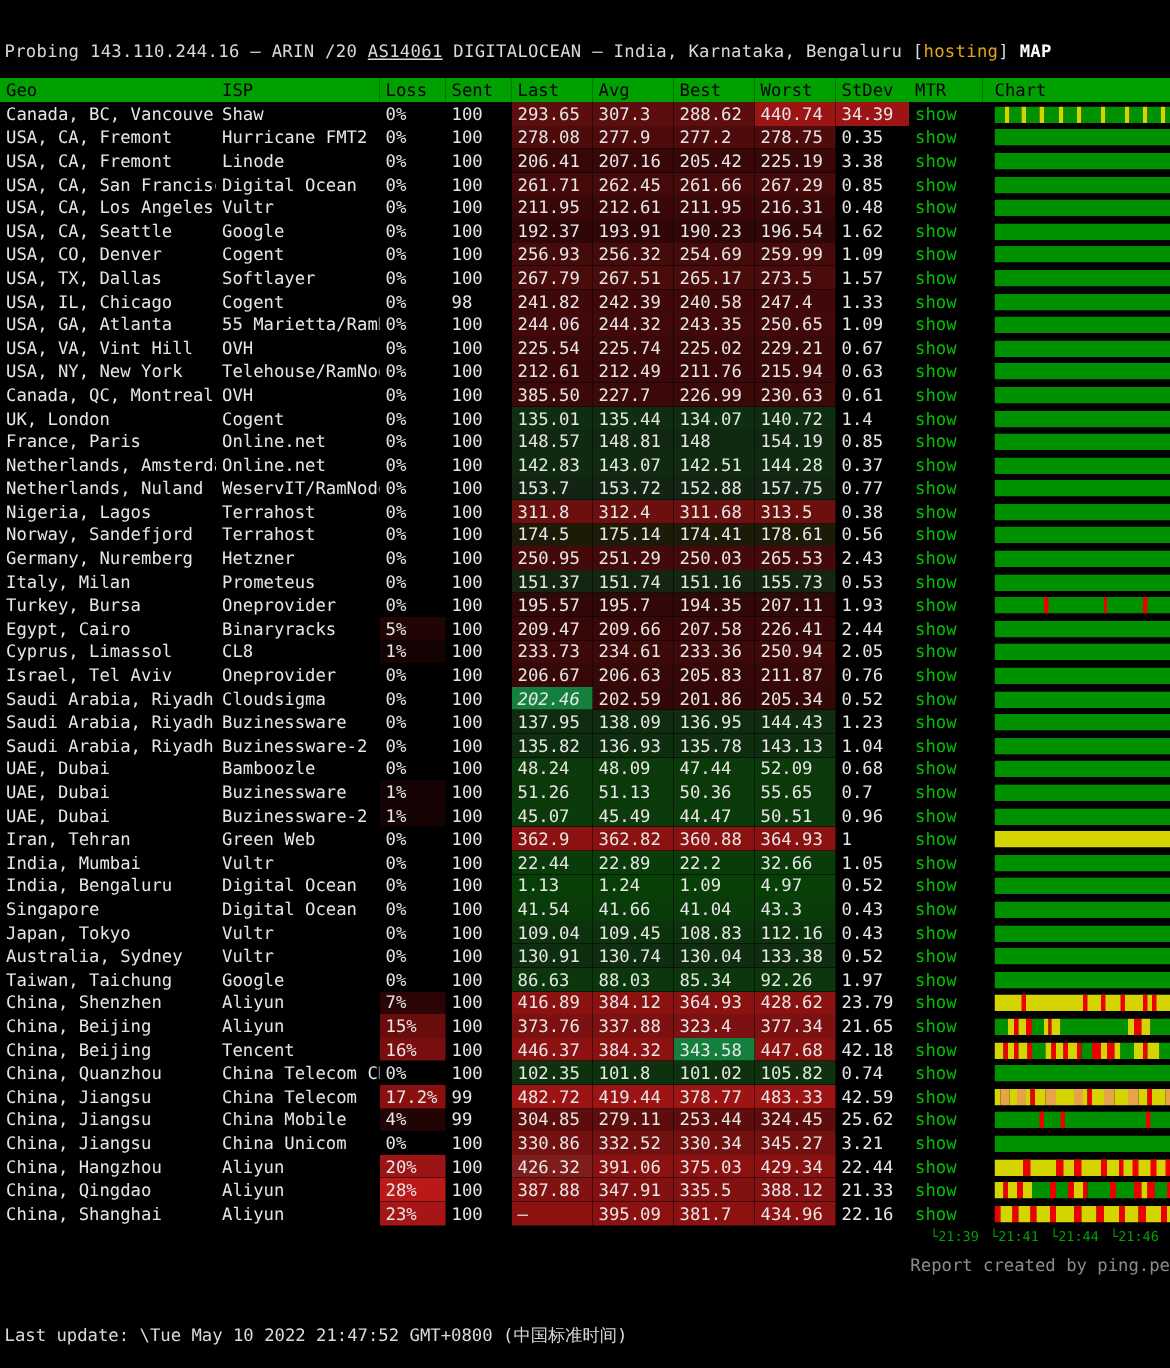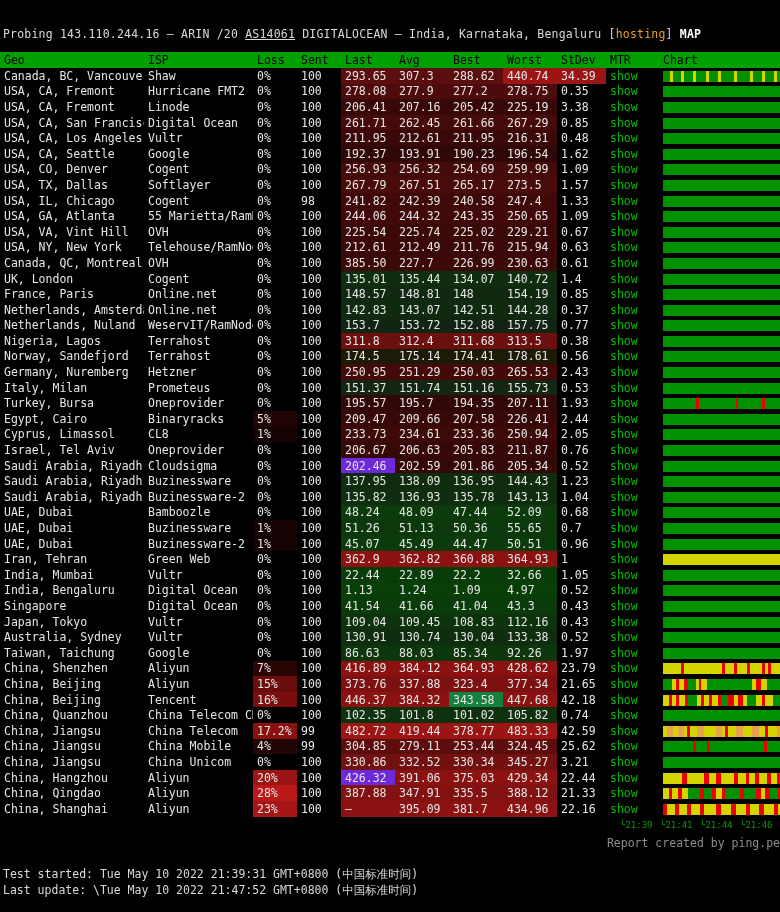--- a/index.html
+++ b/index.html
@@ -619,21 +619,21 @@
             <div class="chartwrap">
               <div class="seg" style="left: 0%; width: 100%; background: rgb(0, 145, 0);"></div>
             </div>
           </td>
         </tr>
         <tr>
           <td class="c-geo" style="background: rgb(0, 0, 0);">Saudi Arabia, Riyadh</td>
           <td class="c-isp" style="background: rgb(0, 0, 0);">Cloudsigma</td>
           <td class="c-loss" style="background: rgb(0, 0, 0);">0%</td>
           <td class="c-sent" style="background: rgb(0, 0, 0);">100</td>
-          <td class="c-last" style="background: #6d28d9;">202.46</td>
+          <td class="c-last" style="background: #15803d; font-style: italic;">202.46</td>
           <td class="c-avg" style="background: rgb(53, 8, 8);">202.59</td>
           <td class="c-best" style="background: rgb(53, 8, 8);">201.86</td>
           <td class="c-worst" style="background: rgb(53, 8, 8);">205.34</td>
           <td class="c-stdev" style="background: rgb(0, 0, 0);">0.52</td>
           <td class="c-mtr"><span class="mtr-link">show</span></td>
           <td class="c-chart">
             <div class="chartwrap">
               <div class="seg" style="left: 0%; width: 100%; background: rgb(0, 145, 0);"></div>
             </div>
           </td>
@@ -1024,21 +1024,21 @@
             <div class="chartwrap">
               <div class="seg" style="left: 0%; width: 100%; background: rgb(0, 145, 0);"></div>
             </div>
           </td>
         </tr>
         <tr>
           <td class="c-geo" style="background: rgb(0, 0, 0);">China, Hangzhou</td>
           <td class="c-isp" style="background: rgb(0, 0, 0);">Aliyun</td>
           <td class="c-loss" style="background: rgb(156, 20, 20);">20%</td>
           <td class="c-sent" style="background: rgb(0, 0, 0);">100</td>
-          <td class="c-last" style="background: #6d28d9;">426.32</td>
+          <td class="c-last" style="background: #7f1d1d;">426.32</td>
           <td class="c-avg" style="background: rgb(140, 18, 18);">391.06</td>
           <td class="c-best" style="background: rgb(140, 18, 18);">375.03</td>
           <td class="c-worst" style="background: rgb(140, 18, 18);">429.34</td>
           <td class="c-stdev" style="background: rgb(0, 0, 0);">22.44</td>
           <td class="c-mtr"><span class="mtr-link">show</span></td>
           <td class="c-chart">
             <div class="chartwrap">
               <div class="seg" style="left: 0%; width: 100%; background: rgb(212, 212, 0);"></div>
               <div class="seg" style="left: 13%; width: 3%; background: rgb(238, 0, 0);"></div>
               <div class="seg" style="left: 28%; width: 3%; background: rgb(238, 0, 0);"></div>
@@ -1121,16 +1121,15 @@
           </td>
         </tr>
       </tbody>
   </table>
 
 
   <div class="timeaxis" id="timeaxis"><span style="left: 0px;">└21:39</span><span style="left: 40px;">└21:41</span><span style="left: 80px;">└21:44</span><span style="left: 120px;">└21:46</span></div>
 
 
   <div class="report">Report created by ping.pe</div>
-  <div class="tstart">Test started: Tue May 10 2022 21:39:31 GMT+0800 (中国标准时间)</div>
   <div class="tlast">Last update: \Tue May 10 2022 21:47:52 GMT+0800 (中国标准时间)</div>
 
 </div>
 
 </body></html>

